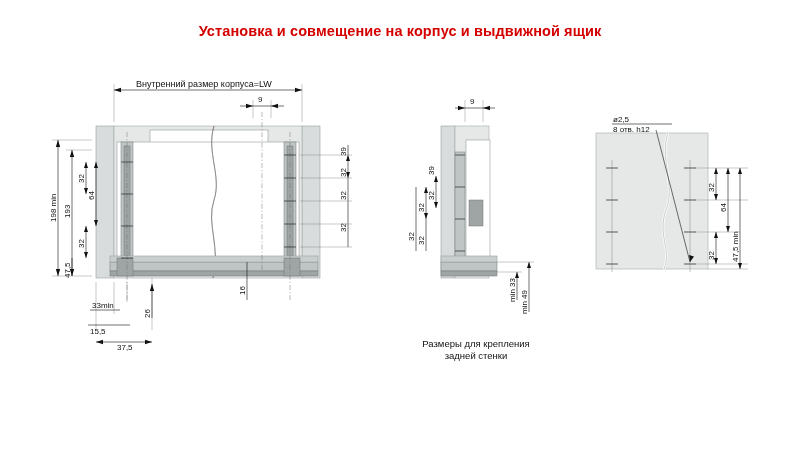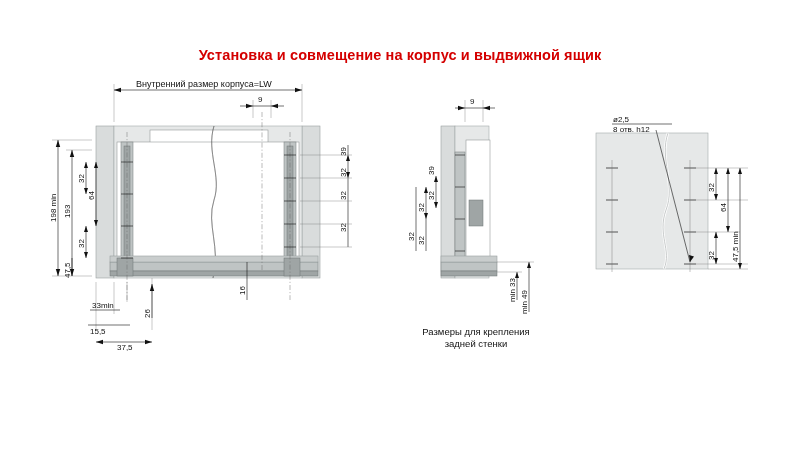--- a/index.html
+++ b/index.html
@@ -22,28 +22,28 @@
   .title {
     position: absolute;
     top: 23px;
     left: 0;
     width: 800px;
     text-align: center;
     color: #d40000;
     font-size: 14.5px;
     font-weight: bold;
     letter-spacing: 0.1px;
-    margin-top: 24px;
   }
   .caption {
     position: absolute;
     text-align: center;
     font-size: 9.5px;
     line-height: 12px;
     color: #111;
+    margin-top: 12px;
   }
   .cap-back {
     left: 396px;
     top: 326px;
     width: 160px;
   }
   .cap-front {
     left: 560px;
     top: 326px;
     width: 230px;

